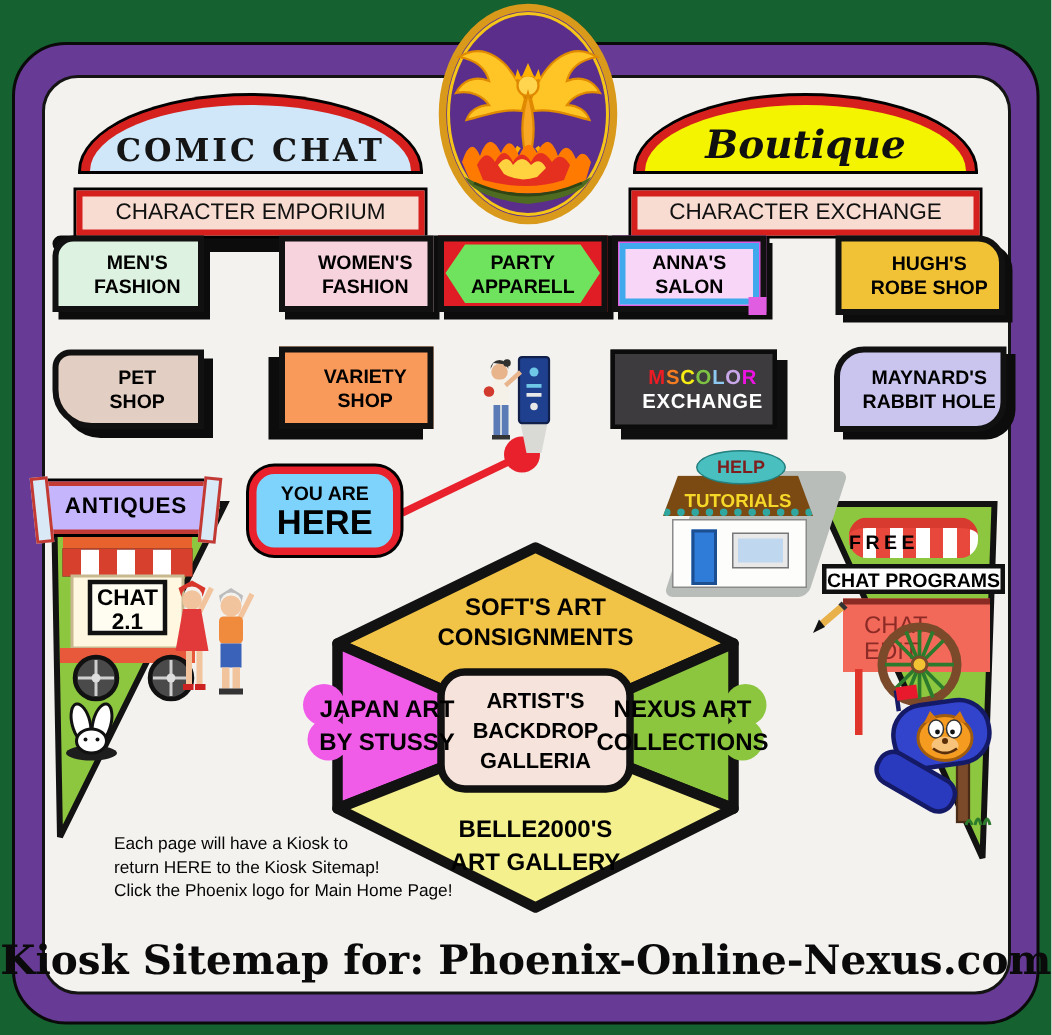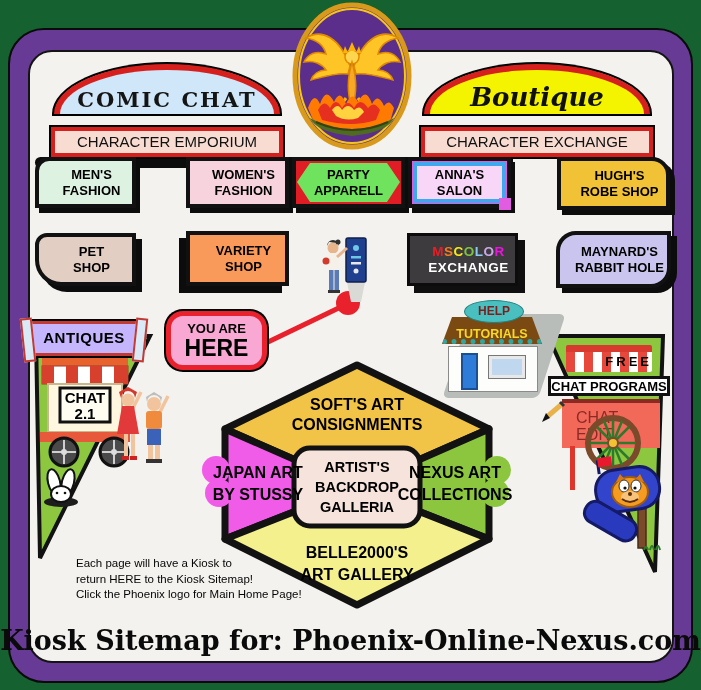--- a/index.html
+++ b/index.html
@@ -42,36 +42,36 @@
   .annas-corner{position:absolute;right:-4px;bottom:-6px;width:12px;height:12px;background:#E05CE0;}
   #hughs{left:557px;top:157px;width:113px;height:53px;background:#F1C235;border-top-right-radius:18px;box-shadow:5px 5px 0 #0c0c0c;}
   #pet{left:35px;top:233px;width:101px;height:53px;background:#E2CEC2;border-top-left-radius:12px;border-bottom-left-radius:26px;box-shadow:6px 6px 0 #0c0c0c;}
   #variety{left:186px;top:231px;width:103px;height:55px;background:#F9995A;box-shadow:-7px 7px 0 #0c0c0c;}
   #mscolor{left:407px;top:233px;width:111px;height:53px;background:#3D3B3D;border:3px solid #0c0c0c;box-shadow:7px 7px 0 #0f0f0f;}
   #mscolor .rb{font-size:13.5px;letter-spacing:0.5px;}
   #mscolor .wh{color:#fff;font-size:13.5px;letter-spacing:0.5px;}
   #maynards{left:556px;top:231px;width:115px;height:57px;background:#C9C5EE;border-top-left-radius:20px;border-bottom-right-radius:20px;box-shadow:6px 5px 0 #0c0c0c;}
 
   
-  #yah{position:absolute;left:166px;top:311px;width:101px;height:59px;box-sizing:border-box;background:#f9a8d4;
+  #yah{position:absolute;left:166px;top:311px;width:101px;height:59px;box-sizing:border-box;background:#7dd3fc;
        border:5px solid #E8212C;border-radius:17px;box-shadow:0 0 0 2px #000;z-index:5;
        display:flex;flex-direction:column;align-items:center;justify-content:center;color:#000;}
   #yah .l1{font-weight:bold;font-size:13px;}
   #yah .l2{font-weight:bold;font-size:23px;line-height:24px;}
   #antiques{position:absolute;left:28px;top:321px;width:112px;height:35px;box-sizing:border-box;background:#c4b5fd;
        border:3px solid #C33A35;box-shadow:0 0 0 2px #000;z-index:5;text-align:center;
        font-weight:bold;font-size:15px;line-height:28px;letter-spacing:0.5px;color:#000;}
   #antiques:before,#antiques:after{content:"";position:absolute;top:-6px;width:8px;height:40px;background:#D9E9F6;border:2px solid #C33A35;}
   #antiques:before{left:-9px;transform:rotate(-6deg);}
   #antiques:after{right:-9px;transform:rotate(6deg);}
 
   
   #free-awning{position:absolute;left:566px;top:345px;width:86px;height:27px;box-sizing:border-box;z-index:4;
        background:repeating-linear-gradient(90deg,#E8473C 0 9px,#ffffff 9px 18px);
-       border-top:7px solid #D93A30;border-radius:2px;text-align:right;
+       border-top:7px solid #D93A30;border-radius:12px;text-align:left;
        font-weight:bold;font-size:13px;letter-spacing:3px;line-height:20px;color:#000;}
   #chat-programs{position:absolute;left:548px;top:376px;width:122px;height:20px;box-sizing:border-box;background:#fff;
        border:3px solid #111;z-index:4;text-align:center;font-weight:bold;font-size:13px;line-height:15px;color:#000;}
   #chat-edit{position:absolute;left:562px;top:399px;width:98px;height:49px;background:#F2695A;border-top:4px solid #8A2A22;
        z-index:4;color:#8C2B26;font-size:16px;line-height:17px;padding:6px 0 0 14px;box-sizing:border-box;}
   #chat-edit-pole{position:absolute;left:570px;top:446px;width:5px;height:44px;background:#E0352B;z-index:4;}
 
   
   #help-bldg{position:absolute;left:440px;top:300px;width:106px;height:95px;z-index:4;}
   #help-shadow{position:absolute;left:16px;top:14px;width:96px;height:84px;background:#b9bdb9;

